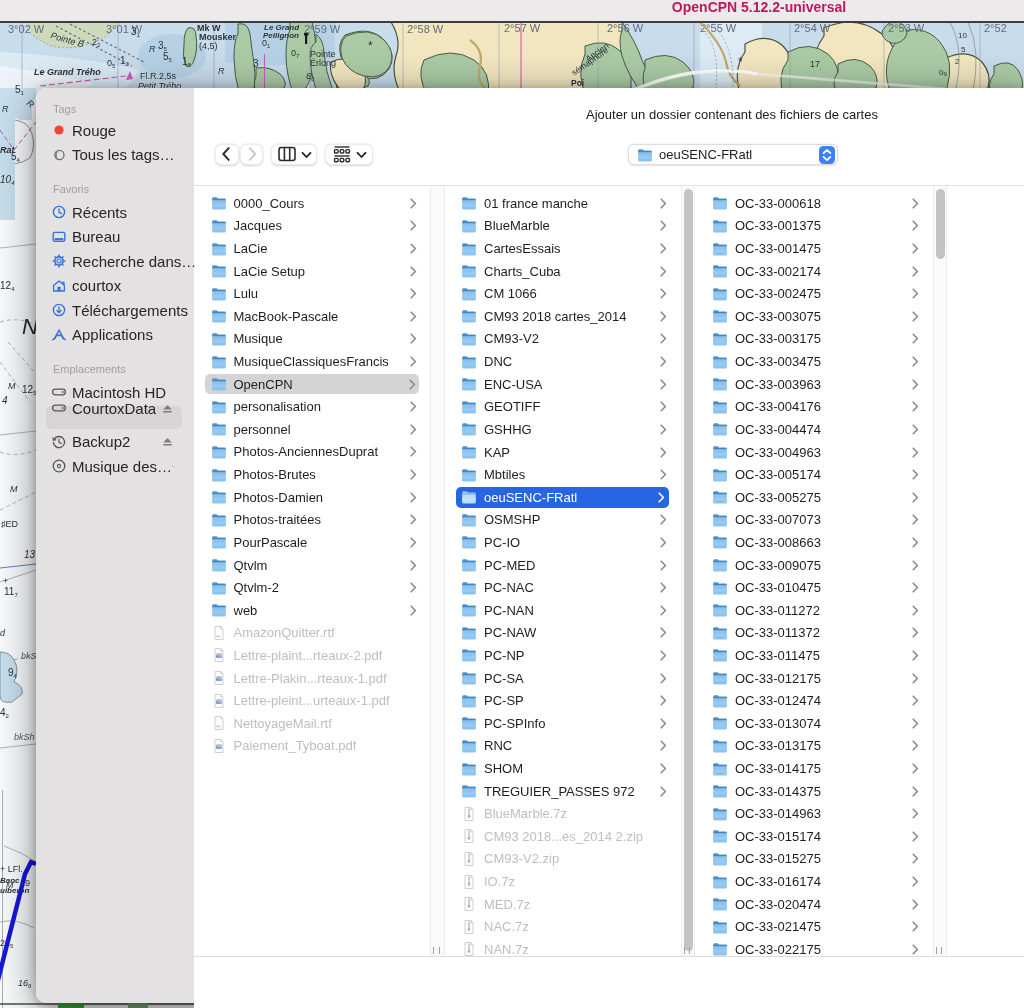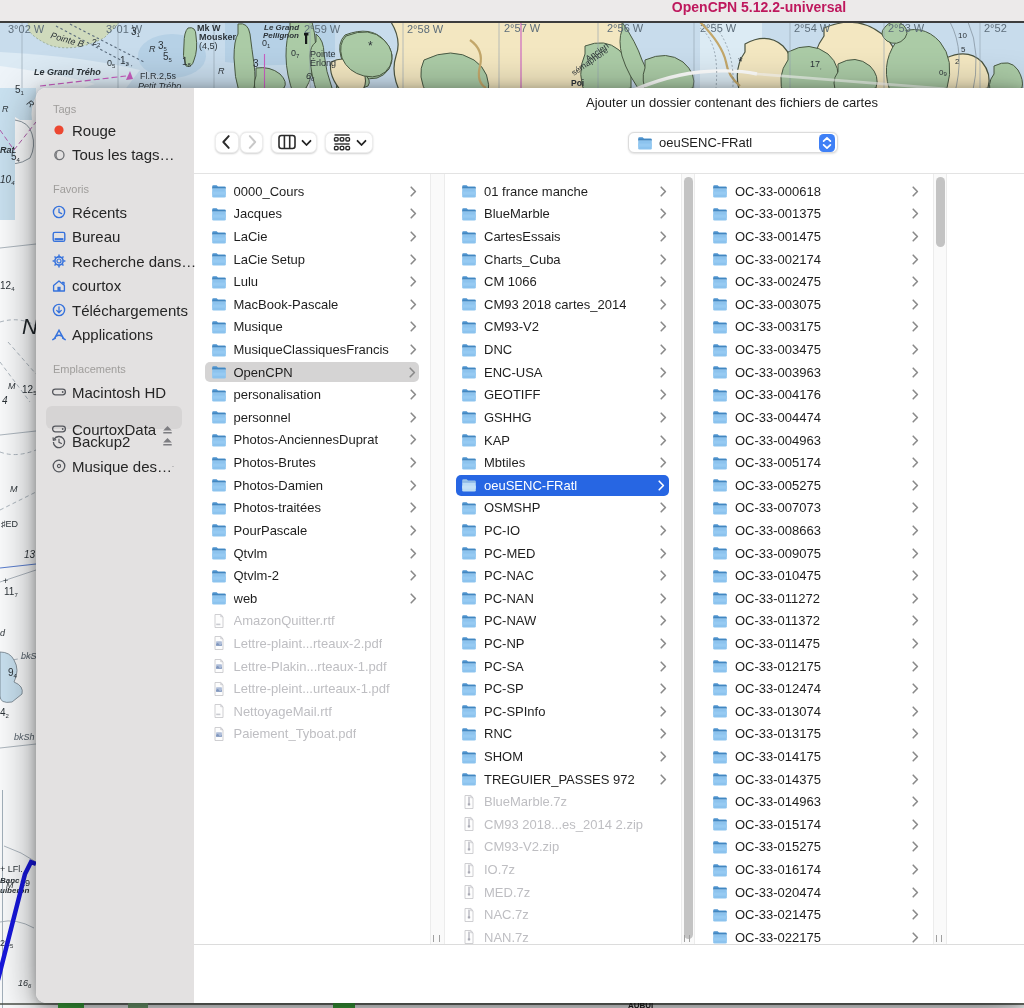--- a/index.html
+++ b/index.html
@@ -7,21 +7,21 @@
 #titlebar span{position:absolute;left:759px;top:-1px;transform:translateX(-50%);font-size:14px;font-weight:700;color:#be185d;white-space:nowrap}
 #chart{position:absolute;left:0;top:22px}
 #chartline{position:absolute;left:0;top:21px;width:1024px;height:1.5px;background:#3d3d3d;z-index:6}
 #dialog{position:absolute;left:36px;top:88px;width:988px;height:915px;border-radius:10px 0 0 10px;background:#fff;box-shadow:0 10px 45px rgba(0,0,0,.45),0 2px 12px rgba(0,0,0,.28);z-index:10}
 #sidebar{position:absolute;left:0;top:0;width:158px;height:915px;background:#e3e1e1;border-radius:10px 0 0 10px}
 .shead{position:absolute;left:17px;font-size:11px;font-weight:400;color:#9f9d9b;height:14px}
 .srow{position:absolute;left:11px;width:140px;height:22px;display:flex;align-items:center;font-size:15px;color:#262626;white-space:nowrap}
 .srow .si{margin:0 5px 0 4px;flex:0 0 16px}
 .srow .ej{margin-left:auto;margin-right:13px}
 .spill{position:absolute;left:10px;width:136px;height:23px;background:#d6d4d4;border-radius:6px}
-#main{position:absolute;left:158px;top:0;width:830px;height:660px}
+#main{position:absolute;left:158px;top:12px;width:830px;height:660px}
 .dlgtitle{position:absolute;left:538px;top:6.5px;transform:translateX(-50%);font-size:13px;color:#1c1c1c;white-space:nowrap}
 .tb{position:absolute;top:44px;height:20.5px;background:#fff;border:1px solid #ededed;border-radius:6.5px;box-shadow:0 0.5px 2px rgba(0,0,0,.18);display:flex;align-items:center;justify-content:center;gap:4px;padding:0}
 .tbic svg:last-child{margin-top:2px}
 #dd{position:absolute;left:434px;top:44px;width:210px;height:21px;background:#fff;border:1px solid #dcdcdc;border-radius:6px;box-shadow:0 0.5px 2px rgba(0,0,0,.12);display:flex;align-items:center;font-size:13px;color:#1c1c1c}
 #dd .ddfi{margin:0 6px 0 8px}
 #dd svg:last-child{margin-left:auto;margin-right:2px}
 #cols{position:absolute;left:0;top:85px;width:830px;height:772px;border-top:1px solid #e3e3e3;border-bottom:1px solid #dcdcdc;overflow:hidden}
 .col{position:absolute;top:0;height:771px;padding-top:6px;overflow:hidden}
 .row{display:flex;align-items:center;height:22.61px;padding-left:16.5px;font-size:13px;color:#1e1e1e;white-space:nowrap}
 .row .fi{flex:0 0 16px;margin-right:7px}
@@ -316,21 +316,21 @@
       </div>
  <div class="shead" style="top:275px">Emplacements</div>
  <div class="srow" style="top:293px">
         <svg class="si" width="16" height="16" viewBox="0 0 16 16">
           <rect x="1.6" y="5.2" width="12.8" height="5.6" rx="2.8" fill="none" stroke="#55575d" stroke-width="1.3"></rect>
           <circle cx="11.7" cy="8" r="0.9" fill="#55575d"></circle>
         </svg>
         <span>Macintosh HD</span>
       </div>
  <div class="spill" style="top:318px"></div>
-      <div class="srow" style="top:330px">
+      <div class="srow" style="top:309px">
         <svg class="si" width="16" height="16" viewBox="0 0 16 16">
           <rect x="1.6" y="5.2" width="12.8" height="5.6" rx="2.8" fill="none" stroke="#55575d" stroke-width="1.3"></rect>
           <circle cx="11.7" cy="8" r="0.9" fill="#55575d"></circle>
         </svg>
         <span>CourtoxData</span>
         <svg class="ej" width="13" height="13" viewBox="0 0 13 13">
           <path d="M2.2 7.4 L6.5 3.1 L10.8 7.4 Z" fill="#7d7d81"></path>
           <rect x="2.2" y="8.9" width="8.6" height="1.7" rx="0.5" fill="#7d7d81"></rect>
         </svg>
       </div>

